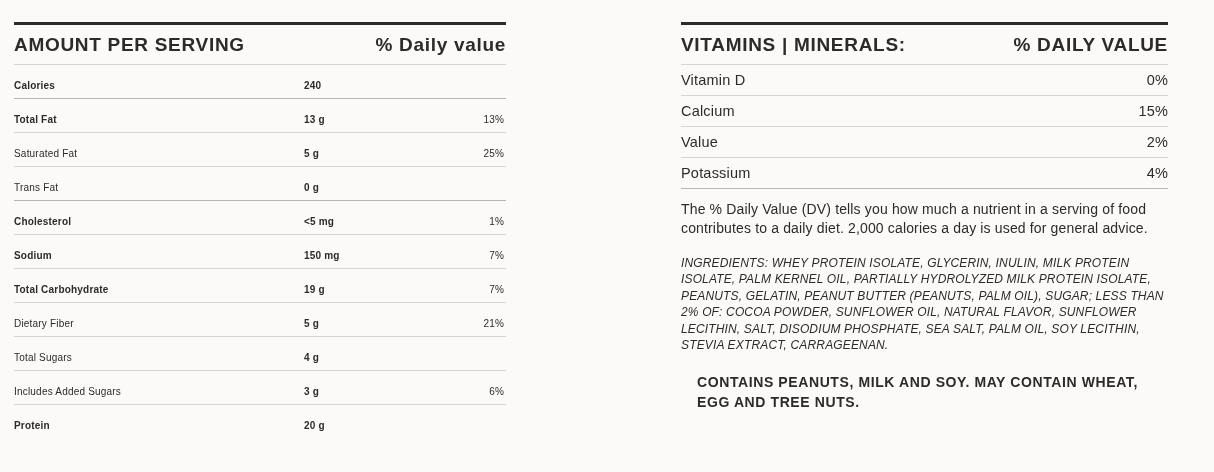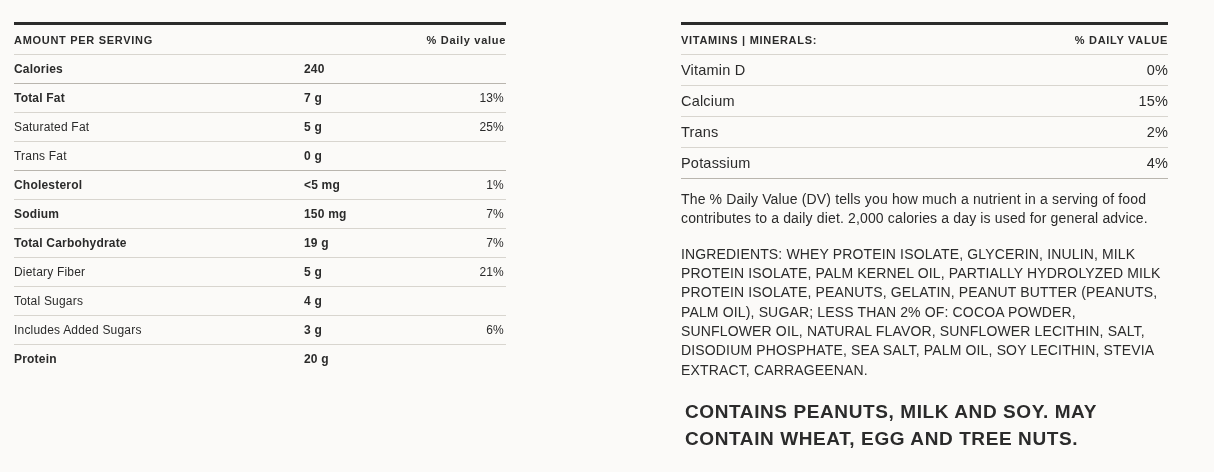--- a/index.html
+++ b/index.html
@@ -38,22 +38,23 @@
   .rule-mid {
     border-top: 1px solid #b9b5ae;
     margin: 0;
   }
 
   
   .row {
     display: flex;
     align-items: baseline;
     padding: 7px 0 7px 0;
-    font-size: 12px;
+    font-size: 10px;
     letter-spacing: 0.2px;
+    margin-top: 8px;
   }
   .row .name {
     flex: 0 0 auto;
     width: 290px;
   }
   .row .amount {
     flex: 0 0 auto;
     width: 95px;
     font-weight: bold;
   }
@@ -61,21 +62,21 @@
     flex: 1 1 auto;
     text-align: right;
     padding-right: 2px;
   }
   .bold { font-weight: bold; }
 
   .header-row {
     display: flex;
     align-items: baseline;
     padding: 9px 0 8px 0;
-    font-size: 11px;
+    font-size: 19px;
     font-weight: bold;
     letter-spacing: 0.7px;
   }
   .header-row .h-left { flex: 1 1 auto; }
   .header-row .h-right { flex: 0 0 auto; text-align: right; margin-left: 15px; }
 
   
   .vrow {
     display: flex;
     align-items: baseline;
@@ -87,30 +88,31 @@
   .vrow .vdv { flex: 0 0 auto; text-align: right; }
 
   .para {
     font-size: 14px;
     line-height: 1.38;
     letter-spacing: 0.15px;
     margin: 11px 0 0 0;
     color: #2b2b2b;
   }
   .para-ingredients {
-    font-size: 14px;
+    font-size: 12px;
     line-height: 1.38;
     letter-spacing: 0.15px;
     margin: 16px 0 5px 0;
+    font-style: italic;
   }
   .para-contains {
-    font-size: 19px;
+    font-size: 14px;
     line-height: 1.45;
     letter-spacing: 0.6px;
-    margin: 18px 0 0 4px;
+    margin: 18px 0 0 16px;
     font-weight: bold;
   }
 </style>
 </head>
 <body>
 
 <div class="panel panel-left">
   <div class="rule-top"></div>
 
   <div class="header-row">
@@ -121,21 +123,21 @@
 
   <div class="row">
     <span class="name bold">Calories</span>
     <span class="amount">240</span>
     <span class="dv"></span>
   </div>
   <div class="rule-mid"></div>
 
   <div class="row">
     <span class="name bold">Total Fat</span>
-    <span class="amount">7 g</span>
+    <span class="amount">13 g</span>
     <span class="dv">13%</span>
   </div>
   <div class="rule-thin"></div>
 
   <div class="row">
     <span class="name">Saturated Fat</span>
     <span class="amount">5 g</span>
     <span class="dv">25%</span>
   </div>
   <div class="rule-thin"></div>
@@ -211,21 +213,21 @@
   </div>
   <div class="rule-thin"></div>
 
   <div class="vrow">
     <span class="vname">Calcium</span>
     <span class="vdv">15%</span>
   </div>
   <div class="rule-thin"></div>
 
   <div class="vrow">
-    <span class="vname">Trans</span>
+    <span class="vname">Value</span>
     <span class="vdv">2%</span>
   </div>
   <div class="rule-thin"></div>
 
   <div class="vrow">
     <span class="vname">Potassium</span>
     <span class="vdv">4%</span>
   </div>
   <div class="rule-mid"></div>
 

